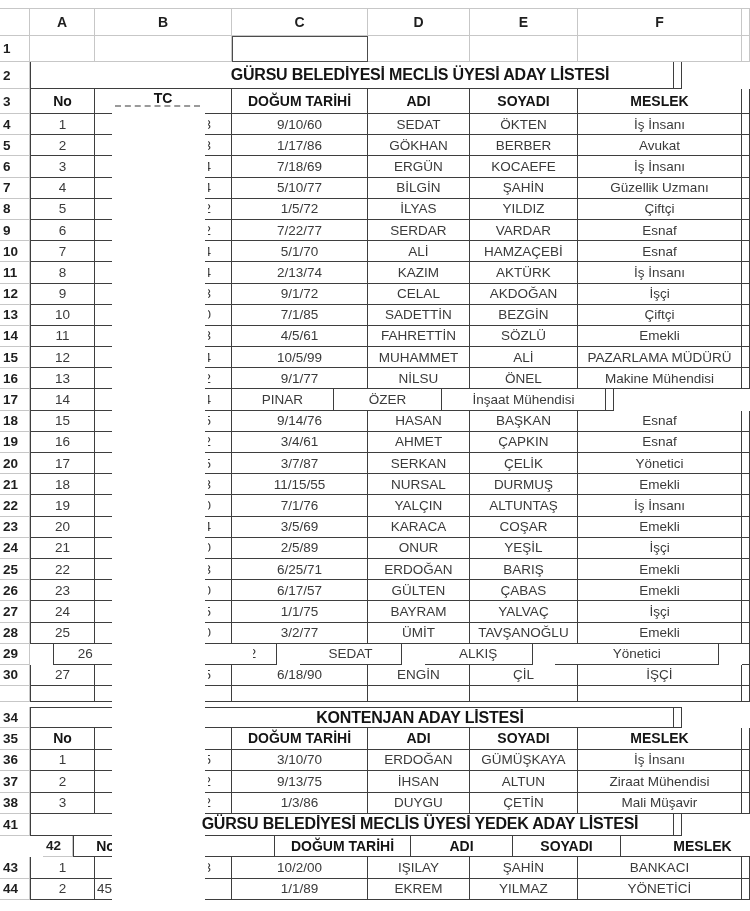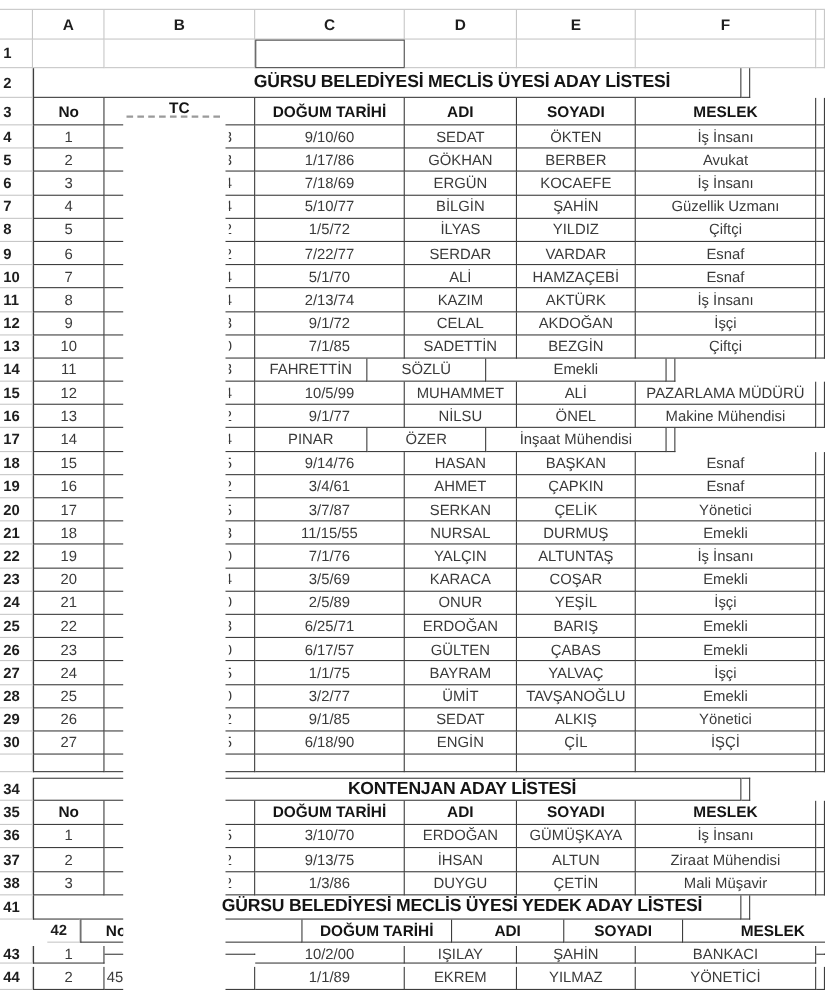--- a/index.html
+++ b/index.html
@@ -249,20 +249,21 @@
         <div class="cell w-g db"></div>
       </div>
       <div class="row" style="height: 21.2px;">
         <div class="cell w-gut gut">14</div>
         <div class="cell w-a db dl data">11</div>
         <div class="cell w-b db">
           <span class="tcfrag">
             <i>3</i>
           </span>
         </div>
+        <div class="cell w-c db data">4/5/61</div>
         <div class="cell w-d db data">FAHRETTİN</div>
         <div class="cell w-e db data">SÖZLÜ</div>
         <div class="cell w-f db data">Emekli</div>
         <div class="cell w-g db"></div>
       </div>
       <div class="row" style="height: 21.2px;">
         <div class="cell w-gut gut">15</div>
         <div class="cell w-a db dl data">12</div>
         <div class="cell w-b db">
           <span class="tcfrag">
@@ -457,21 +458,20 @@
         <div class="cell w-g db"></div>
       </div>
       <div class="row" style="height: 21.2px; justify-content: space-between;">
         <div class="cell w-gut gut">29</div>
         <div class="cell w-a db dl data">26</div>
         <div class="cell w-b db">
           <span class="tcfrag">
             <i>2</i>
           </span>
         </div>
-        <div class="cell w-c db data">9/1/85</div>
         <div class="cell w-d db data">SEDAT</div>
         <div class="cell w-e db data">ALKIŞ</div>
         <div class="cell w-f db data">Yönetici</div>
         <div class="cell w-g db"></div>
       </div>
       <div class="row" style="height: 21.2px;">
         <div class="cell w-gut gut">30</div>
         <div class="cell w-a db dl data">27</div>
         <div class="cell w-b db">
           <span class="tcfrag">
@@ -564,21 +564,21 @@
       <div class="row" style="height: 21.5px; padding-left: 43px;">
         <div class="cell w-gut gut">42</div>
         <div class="cell w-a db dl hdr">No</div>
         <div class="cell w-b db hdr"></div>
         <div class="cell w-c db hdr">DOĞUM TARİHİ</div>
         <div class="cell w-d db hdr">ADI</div>
         <div class="cell w-e db hdr">SOYADI</div>
         <div class="cell w-f db hdr">MESLEK</div>
         <div class="cell w-g db"></div>
       </div>
-      <div class="row" style="height: 21.5px; align-items: center;">
+      <div class="row" style="height: 21.5px;">
         <div class="cell w-gut gut">43</div>
         <div class="cell w-a db dl data">1</div>
         <div class="cell w-b db">
           <span class="tcfrag">
             <i>3</i>
           </span>
         </div>
         <div class="cell w-c db data">10/2/00</div>
         <div class="cell w-d db data">IŞILAY</div>
         <div class="cell w-e db data">ŞAHİN</div>

